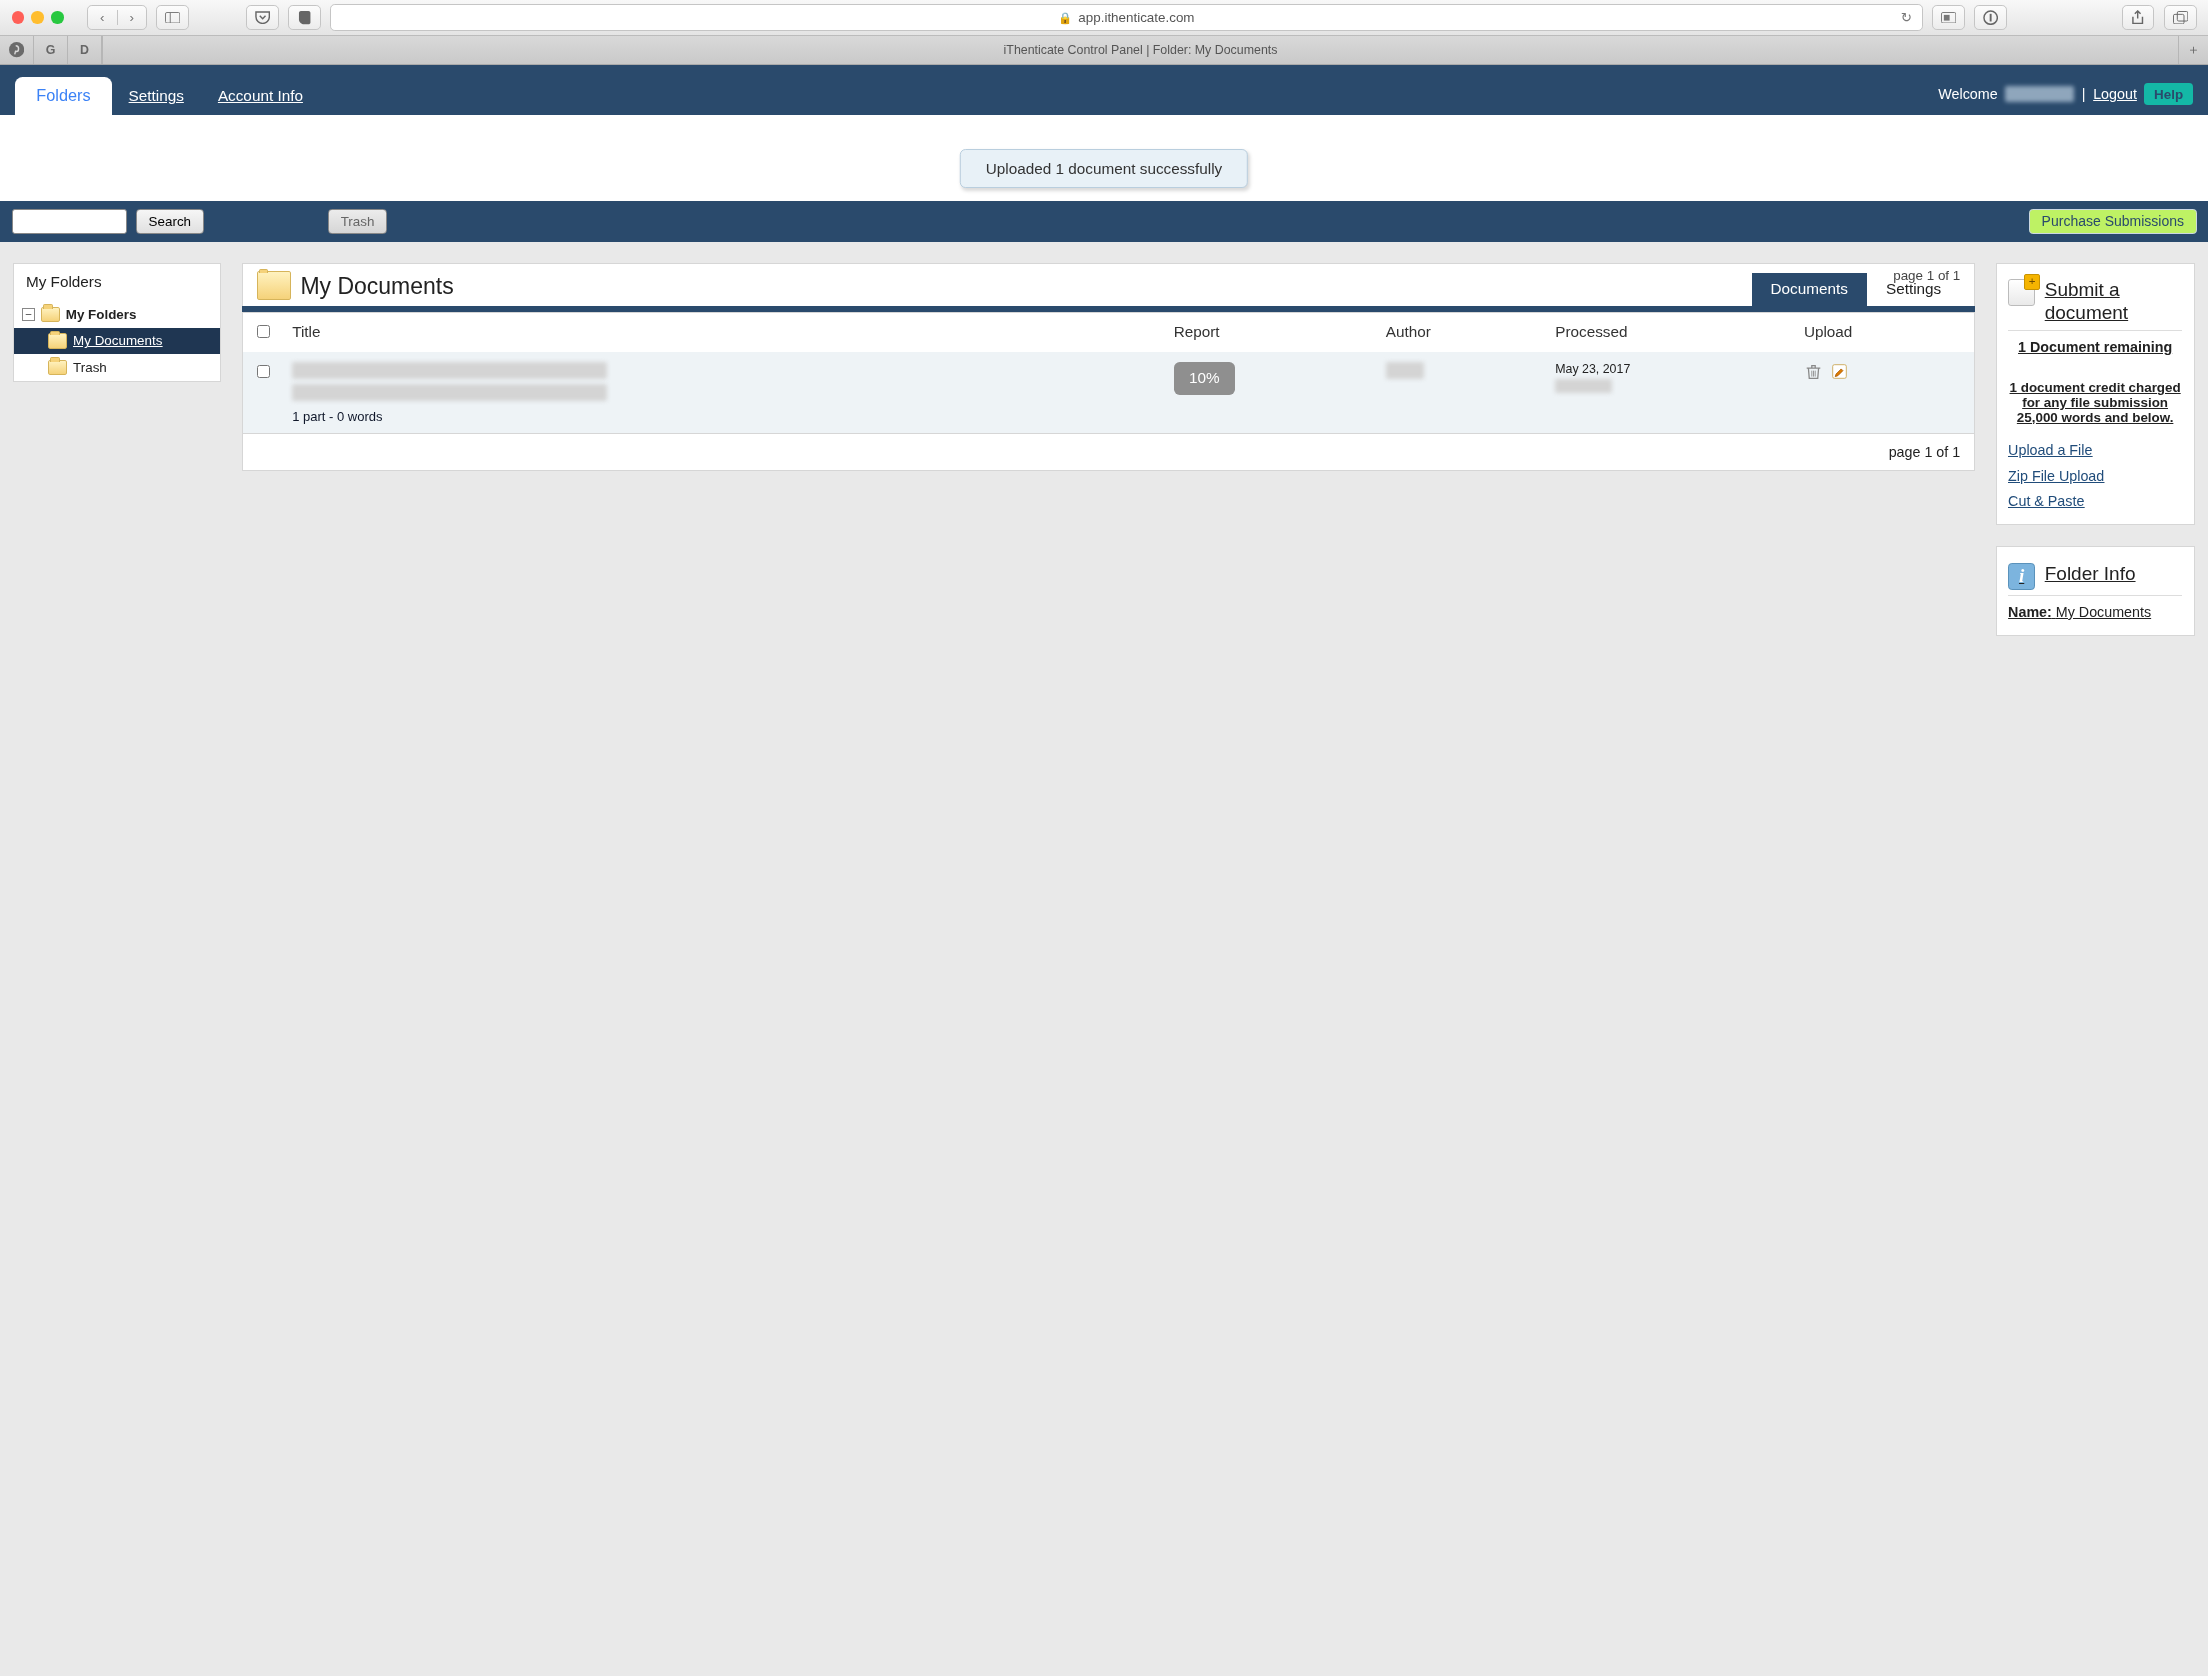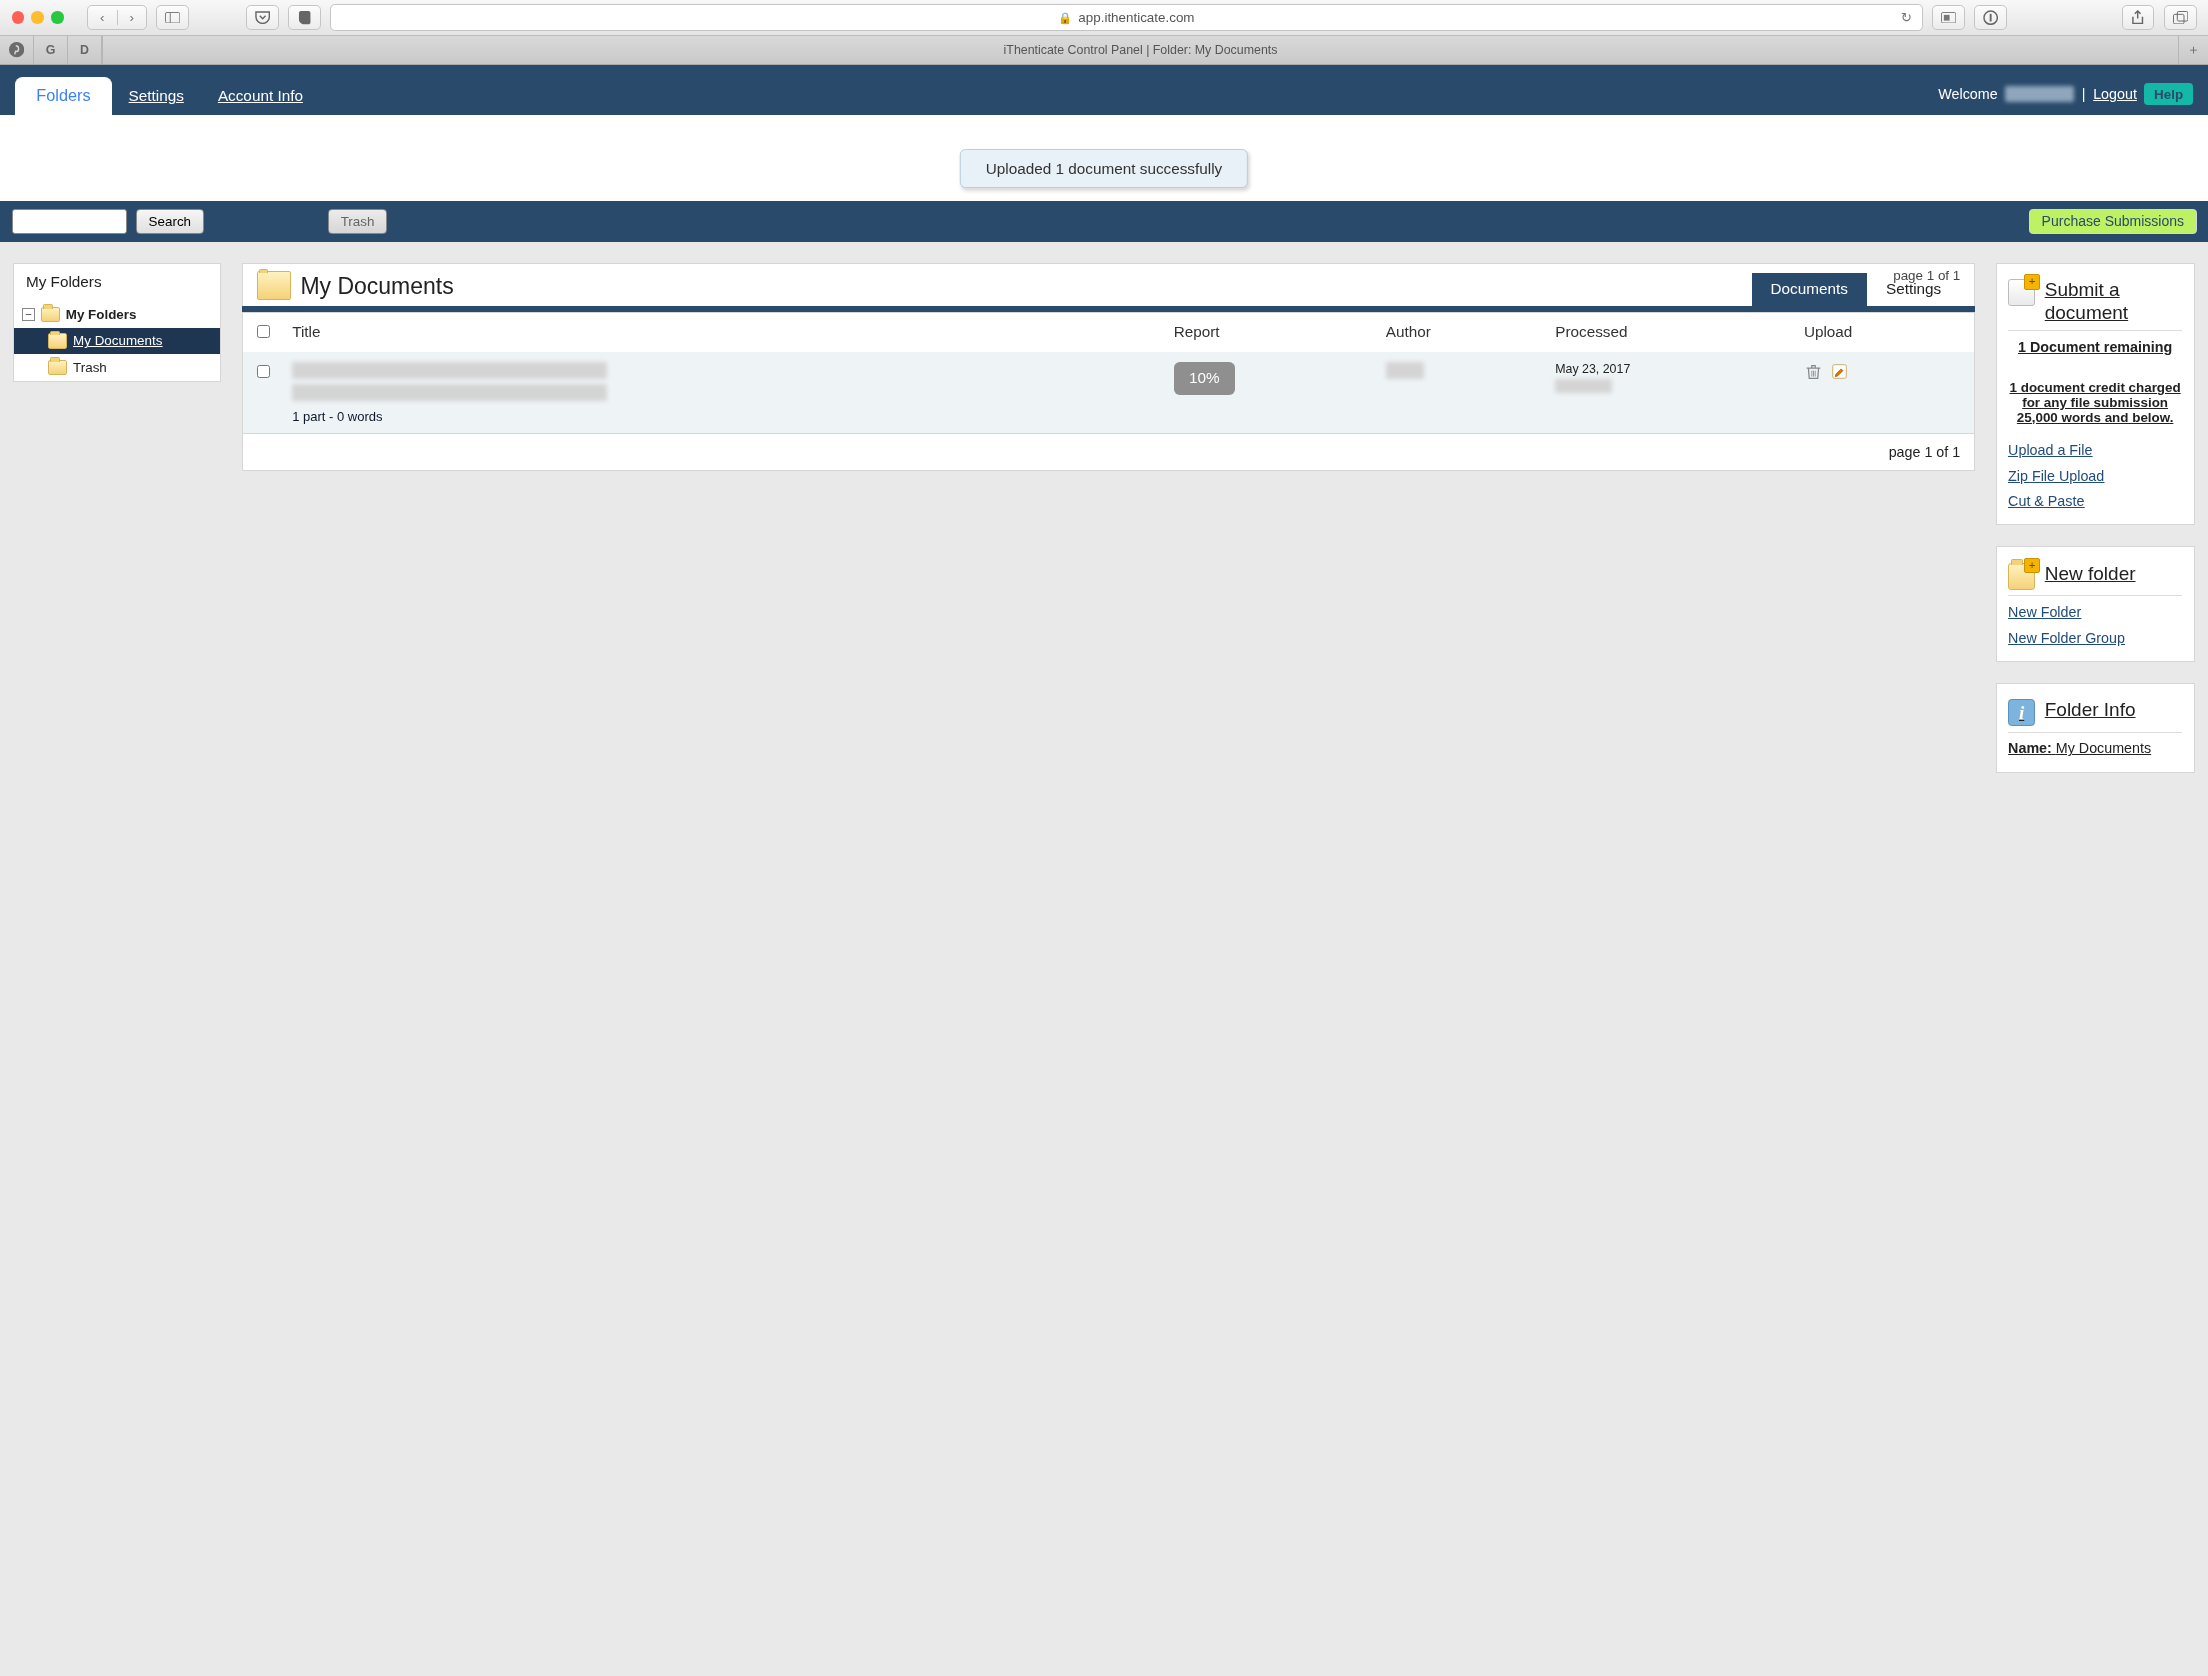--- a/index.html
+++ b/index.html
@@ -521,30 +521,20 @@
         <div><b>1 Document remaining</b></div>
         <div style="margin-top:25px;font-weight:600">1 document credit charged for any file submission 25,000 words and below.</div>
       </div>
       <div class="link-list">
         <a><span>Upload a File</span></a>
         <a><span>Zip File Upload</span></a>
         <a><span>Cut &amp; Paste</span></a>
       </div>
     </div>
 
-    <div class="card">
-      <h3>
-        <span class="card-icon folder-plus"></span>
-        <span class="title-text">New folder</span>
-      </h3>
-      <div class="link-list" style="margin-top:3.8px">
-        <a><span>New Folder</span></a>
-        <a><span>New Folder Group</span></a>
-      </div>
-    </div>
 
     <div class="card">
       <h3>
         <span class="card-icon info-box">i</span>
         <span class="title-text">Folder Info</span>
       </h3>
       <div class="kv">
         <span class="k">Name:</span>
         <span>My Documents</span>
       </div>

